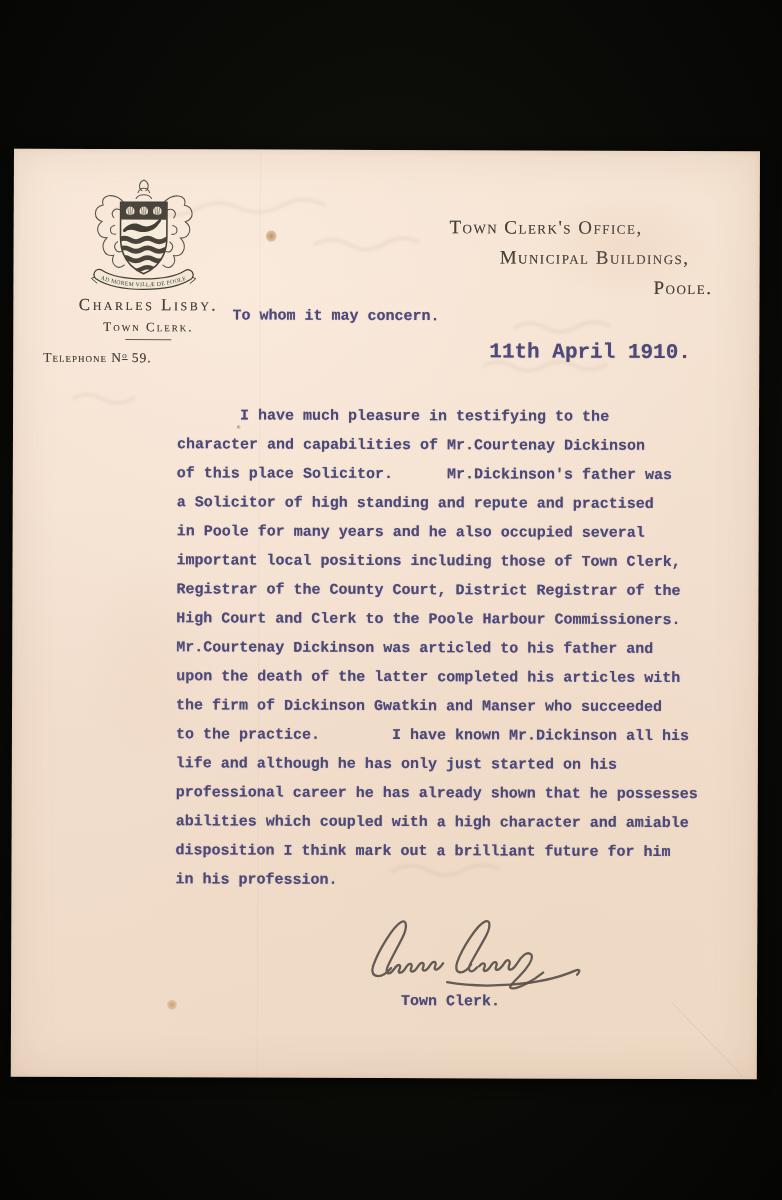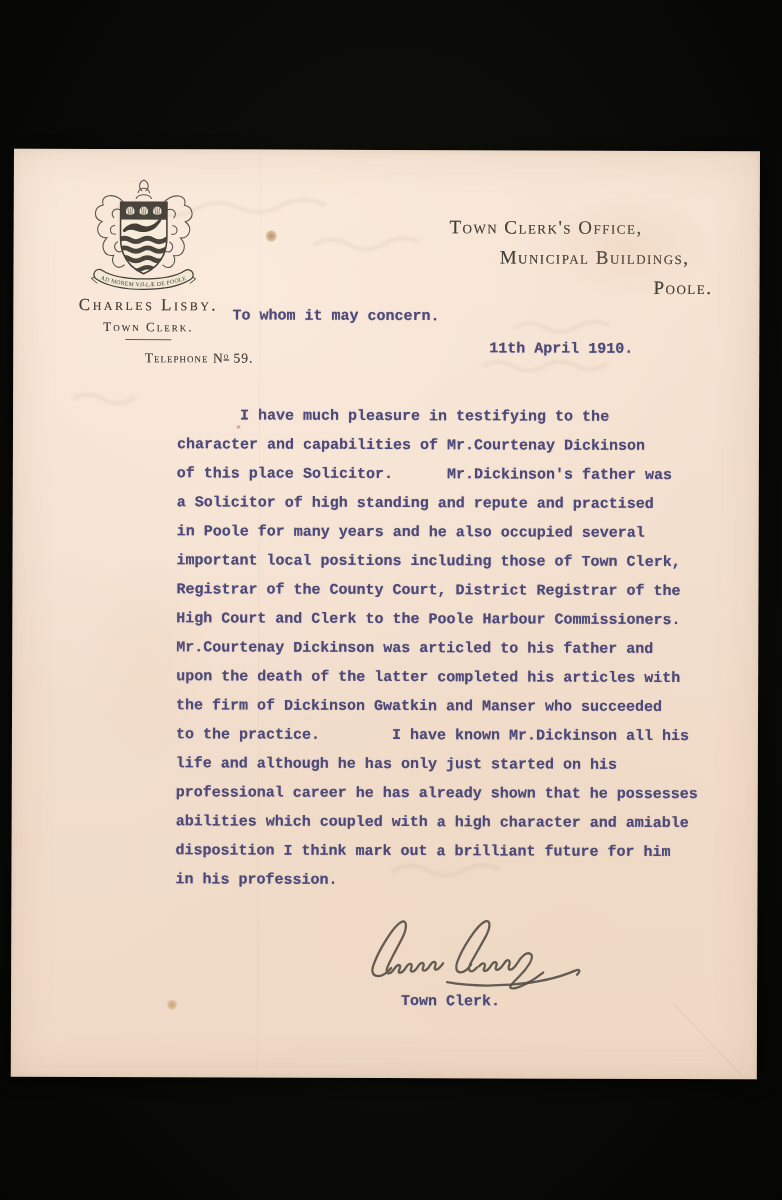--- a/index.html
+++ b/index.html
@@ -27,32 +27,32 @@
     box-shadow:inset 0 0 46px rgba(150,110,80,0.16), inset 0 0 6px rgba(150,110,80,0.12);
   }
   
   .type{
     font-family:"Liberation Mono",monospace;
     color:#4d4979;font-weight:bold;
     text-shadow:0 0 1px rgba(70,65,115,0.55);
   }
   .tline{white-space:pre;font-size:15px;line-height:29px;}
   .salutation{position:absolute;left:219px;top:158px;font-size:15px;white-space:pre;text-align:center;}
-  .dateline{position:absolute;left:476px;top:190px;font-size:15px;white-space:pre;}
+  .dateline{position:absolute;left:476px;top:190px;font-size:21px;white-space:pre;}
   .bodyblock{position:absolute;left:164px;top:252px;}
   .sig-title{position:absolute;left:390px;top:843px;font-size:15px;white-space:pre;}
   
   .printed{
     font-family:"Liberation Serif",serif;font-variant:small-caps;
     color:#45403a;text-shadow:0 0 0.5px rgba(60,55,48,0.5);
   }
   .sender-name{position:absolute;left:30px;top:146px;width:210px;text-align:center;font-size:17px;letter-spacing:2.5px;}
   .sender-title{position:absolute;left:30px;top:170px;width:210px;text-align:center;font-size:13px;letter-spacing:2px;}
   .sender-rule{position:absolute;left:112px;top:190px;width:46px;border-top:1.3px solid #45403a;opacity:.85;}
-  .sender-phone{position:absolute;left:30px;top:201px;width:210px;text-align:right;font-size:13.5px;letter-spacing:1px;}
+  .sender-phone{position:absolute;left:30px;top:201px;width:210px;text-align:left;font-size:13.5px;letter-spacing:1px;}
   .sender-phone sup{font-size:9px;vertical-align:4px;text-decoration:underline;}
   .office{position:absolute;top:62px;right:47px;text-align:right;font-size:19px;letter-spacing:1.5px;line-height:30px;}
   .office .o1{padding-right:70px;}
   .office .o2{padding-right:23px;}
   .office .o3{padding-right:0;}
   .crest{position:absolute;left:72px;top:28px;width:116px;height:114px;}
   
   .sig{position:absolute;left:336px;top:758px;width:250px;height:90px;}
   .sig path{stroke:#57504a;stroke-width:2.3;fill:none;stroke-linecap:round;stroke-linejoin:round;opacity:.92;}
   

